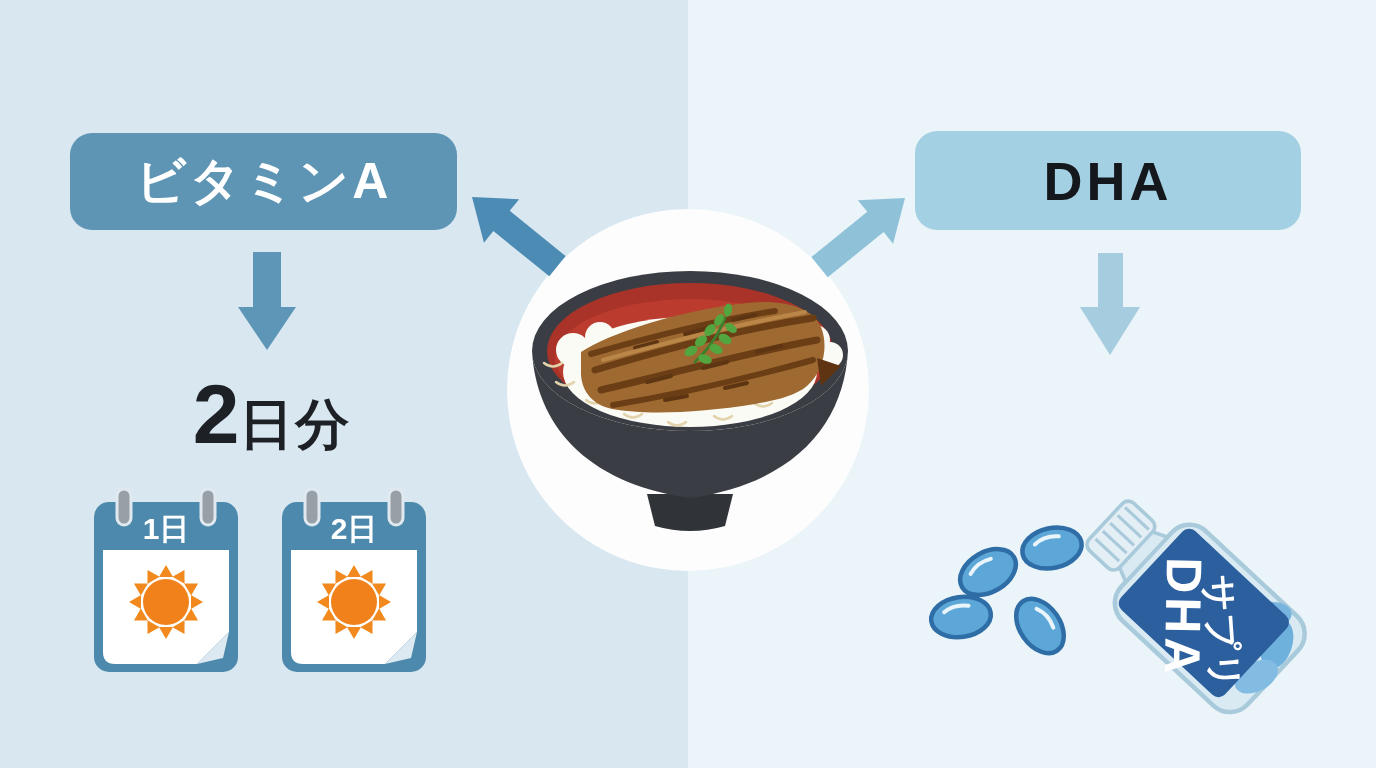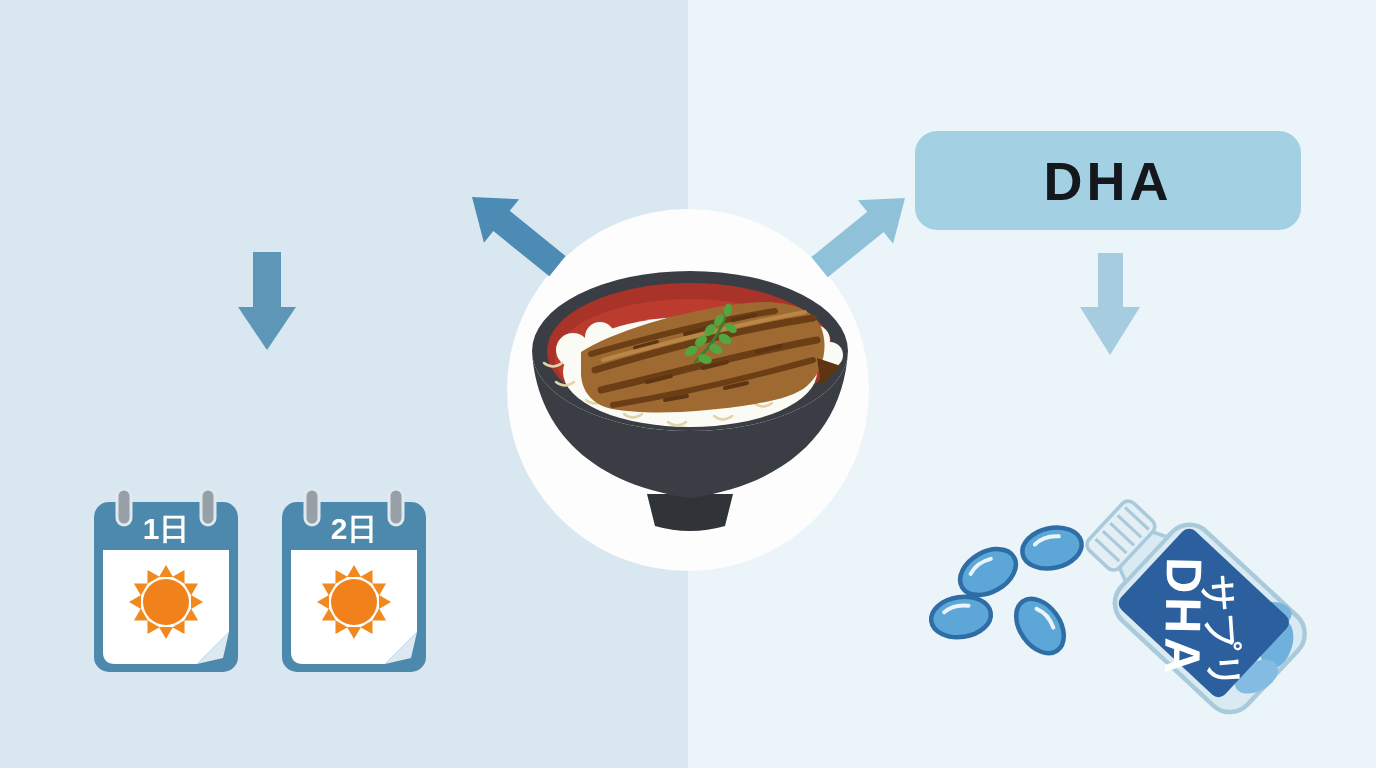--- a/index.html
+++ b/index.html
@@ -136,24 +136,30 @@
     <g transform="translate(472,197) rotate(-141)">
       <polygon points="0,0 -38,-28 -38,-13 -110,-13 -110,13 -38,13 -38,28" fill="#4C8CB4"></polygon>
     </g>
     <g transform="translate(905,198) rotate(-39)">
       <polygon points="0,0 -38,-28 -38,-13 -110,-13 -110,13 -38,13 -38,28" fill="#8FC2D9"></polygon>
     </g>
     <polygon points="253,252 281,252 281,307 296,307 267,350 238,307 253,307" fill="#5E96B8"></polygon>
     <polygon points="1098,253 1123,253 1123,307 1140,307 1110,355 1080,307 1098,307" fill="#A6CDDF"></polygon>
   </svg>
 
+  <div class="label-box vitamin">
+    <span>ビタミンA</span>
+  </div>
   <div class="label-box dha">
     <span>DHA</span>
   </div>
 
+  <div class="amount left-amount">
+    <span class="num">2</span><span class="kana">日分</span>
+  </div>
 
   <svg class="calendar-svg cal1" width="152" height="190" viewBox="0 0 152 190">
     <rect x="4" y="16" width="144" height="170" rx="15" fill="#4C89AC"></rect>
     <path d="M 13,64 H 139 V 146 L 107,178 H 25 Q 13,178 13,166 Z" fill="#FFFFFF"></path>
     <polygon points="139,146 107,178 133,172" fill="#DDE9F1"></polygon>
     <rect x="27" y="3" width="14" height="36" rx="7" fill="#98A0A7" stroke="#DFE9EF" stroke-width="3"></rect>
     <rect x="111" y="3" width="14" height="36" rx="7" fill="#98A0A7" stroke="#DFE9EF" stroke-width="3"></rect>
     <text x="76" y="53" text-anchor="middle" class="cal-day">1日</text>
     <g transform="translate(76,116)">
       <circle r="23" fill="#F0811B"></circle>

